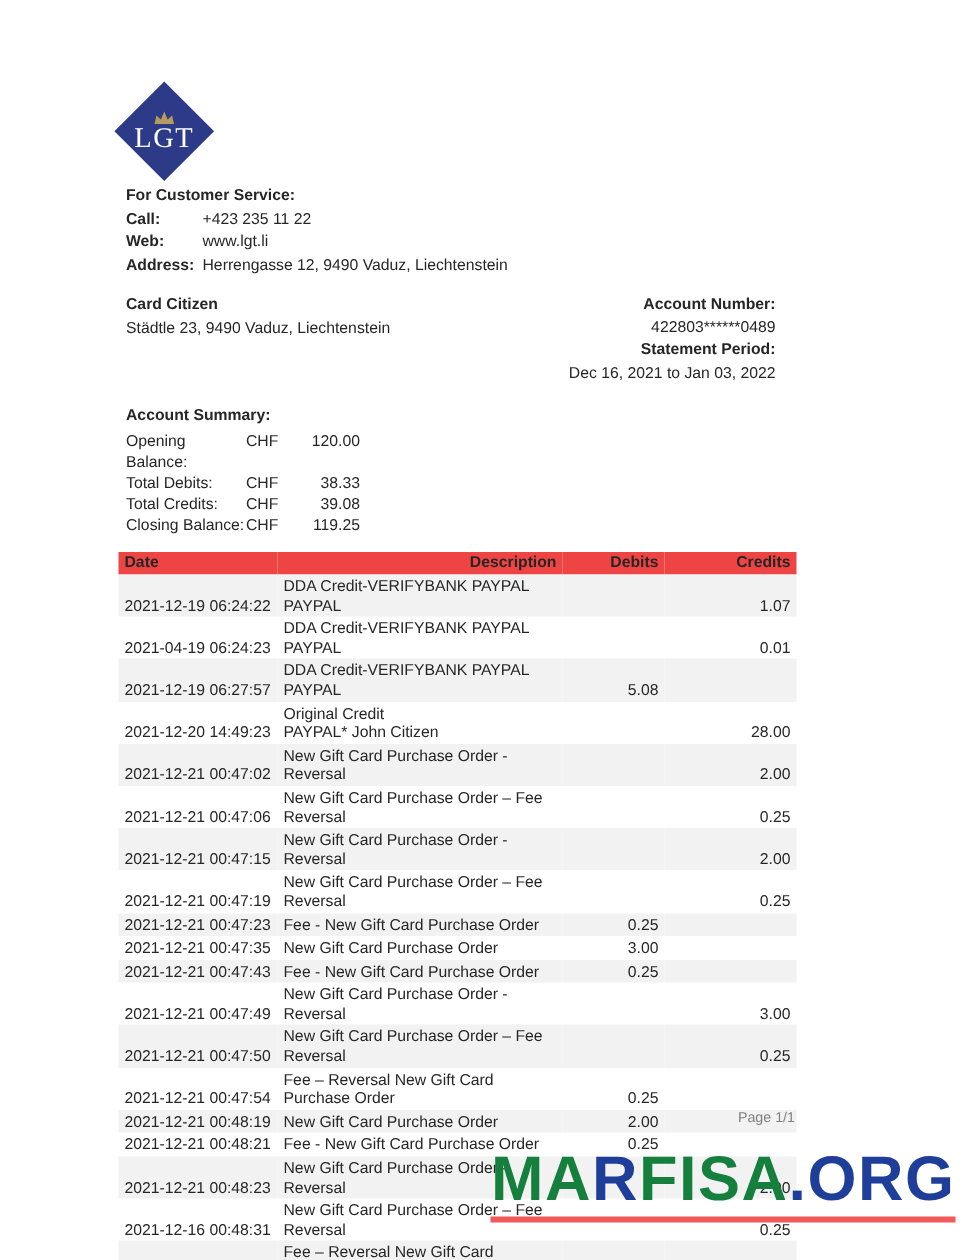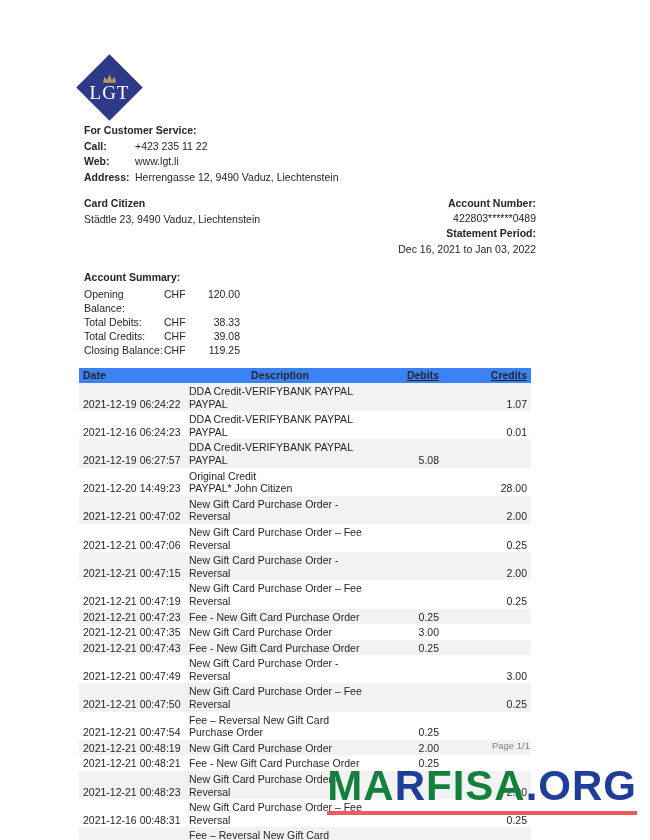--- a/index.html
+++ b/index.html
@@ -22,45 +22,45 @@
     font-family:"Liberation Serif", serif; color:#ffffff;
     font-size:19px; line-height:18px; letter-spacing:1px;
   }
   
   .cs-block { position:absolute; left:84px; top:123px; font-size:10.5px; line-height:15.6px; }
   .cs-title { font-weight:bold; }
   .cs-row .cs-label { display:inline-block; width:51px; font-weight:bold; }
   
   .holder { position:absolute; left:84px; top:196px; font-size:10.5px; line-height:15.8px; }
   .holder-name { font-weight:bold; }
-  .acct-info { position:absolute; right:114px; top:196px; font-size:10.5px; line-height:15.2px; text-align:right; }
+  .acct-info { position:absolute; right:133px; top:196px; font-size:10.5px; line-height:15.2px; text-align:right; }
   .acct-info .b { font-weight:bold; }
   
   .summary { position:absolute; left:84px; top:270px; font-size:10.5px; }
   .summary-title { font-weight:bold; line-height:15px; margin-bottom:3px; }
   .summary-row { display:flex; width:156px; line-height:13.9px; }
   .summary-row .lbl { flex:1; }
   .summary-row .cur { width:32px; }
   .summary-row .amt { width:44px; text-align:right; }
   
   .txn-table {
     position:absolute; left:79px; top:368px; width:452px;
     border-collapse:collapse; table-layout:fixed;
   }
   .txn-table col.c-date { width:106px; }
   .txn-table col.c-desc { width:190px; }
   .txn-table col.c-deb  { width:68px; }
   .txn-table col.c-cred { width:88px; }
   .txn-table th {
-    background:#3b82f6; font-size:10.5px; font-weight:bold;
+    background:#ef4444; font-size:10.5px; font-weight:bold;
     padding:1px 4px 2px; line-height:12px;
   }
   .th-date { text-align:left; }
-  .th-desc { text-align:center; }
-  .th-deb, .th-cred { text-align:right;text-decoration:underline; }
+  .th-desc { text-align:right; }
+  .th-deb, .th-cred { text-align:right; }
   .txn-table td {
     font-size:10.5px; line-height:12.6px; padding:2px 4px 1px;
     vertical-align:bottom;
   }
   .txn-table tbody tr:nth-child(odd) { background:#f2f2f2; }
   .txn-table td.col-amt { text-align:right; }
   
   .page-num { position:absolute; right:120px; top:740px; font-size:9.5px; color:#808080; }
   
   .watermark { position:absolute; right:13px; top:763px; text-align:right; }
@@ -152,21 +152,21 @@
         <tr>
           <td>2021-12-19 06:24:22</td>
           <td>
             <div>DDA Credit-VERIFYBANK PAYPAL</div>
             <div>PAYPAL</div>
           </td>
           <td class="col-amt"></td>
           <td class="col-amt">1.07</td>
         </tr>
         <tr>
-          <td>2021-12-16 06:24:23</td>
+          <td>2021-04-19 06:24:23</td>
           <td>
             <div>DDA Credit-VERIFYBANK PAYPAL</div>
             <div>PAYPAL</div>
           </td>
           <td class="col-amt"></td>
           <td class="col-amt">0.01</td>
         </tr>
         <tr>
           <td>2021-12-19 06:27:57</td>
           <td>

